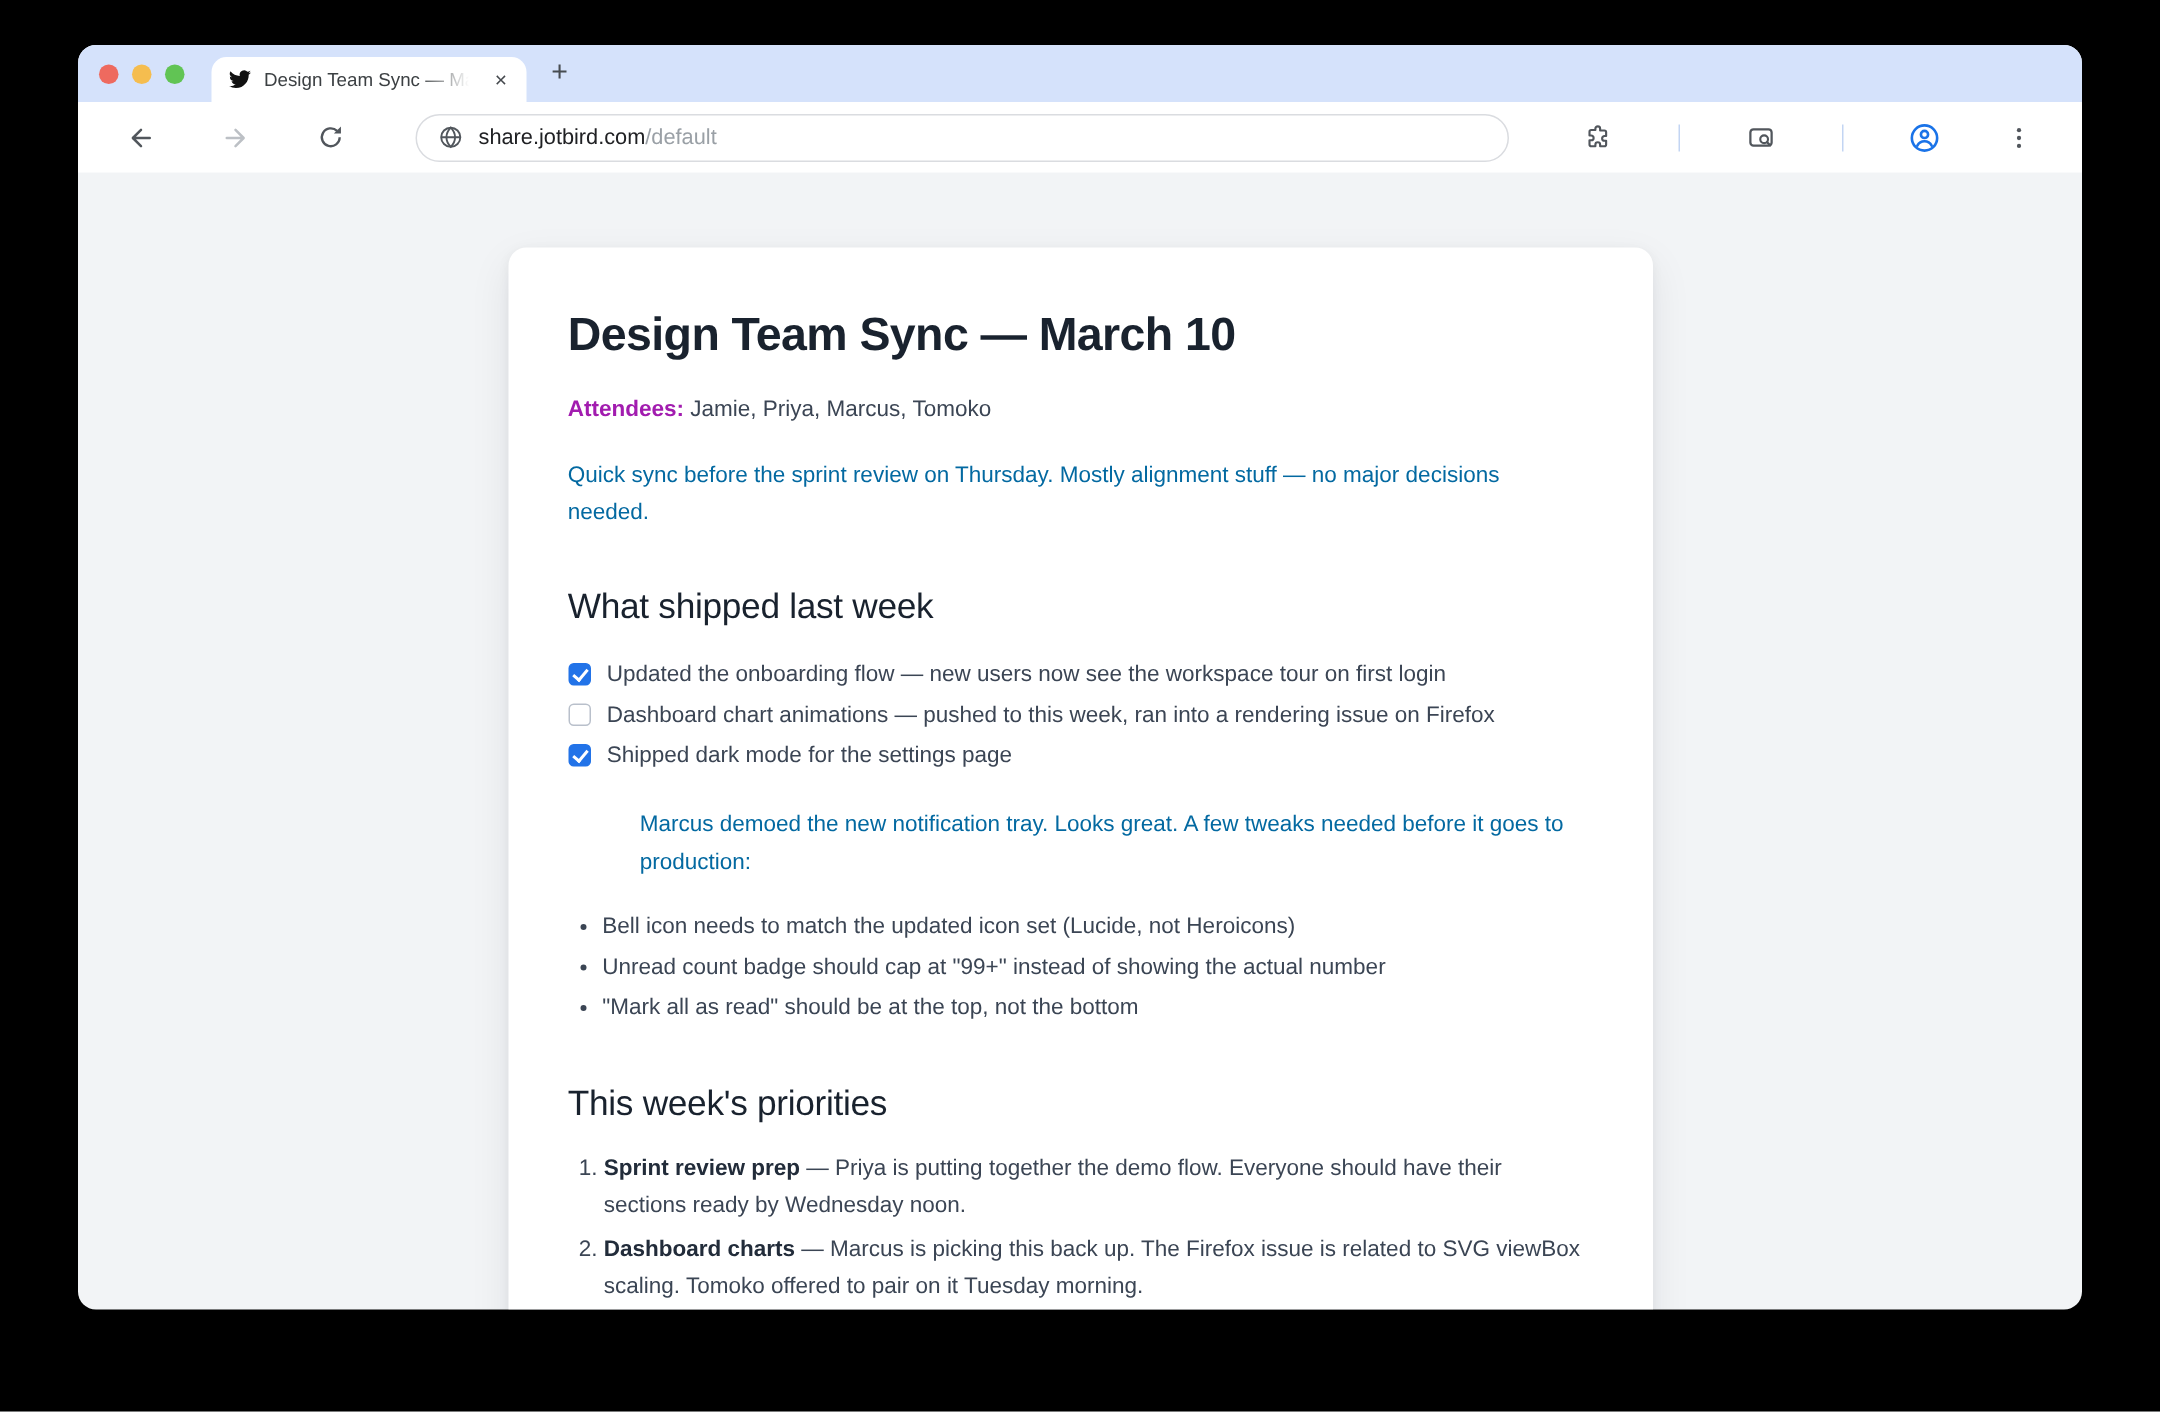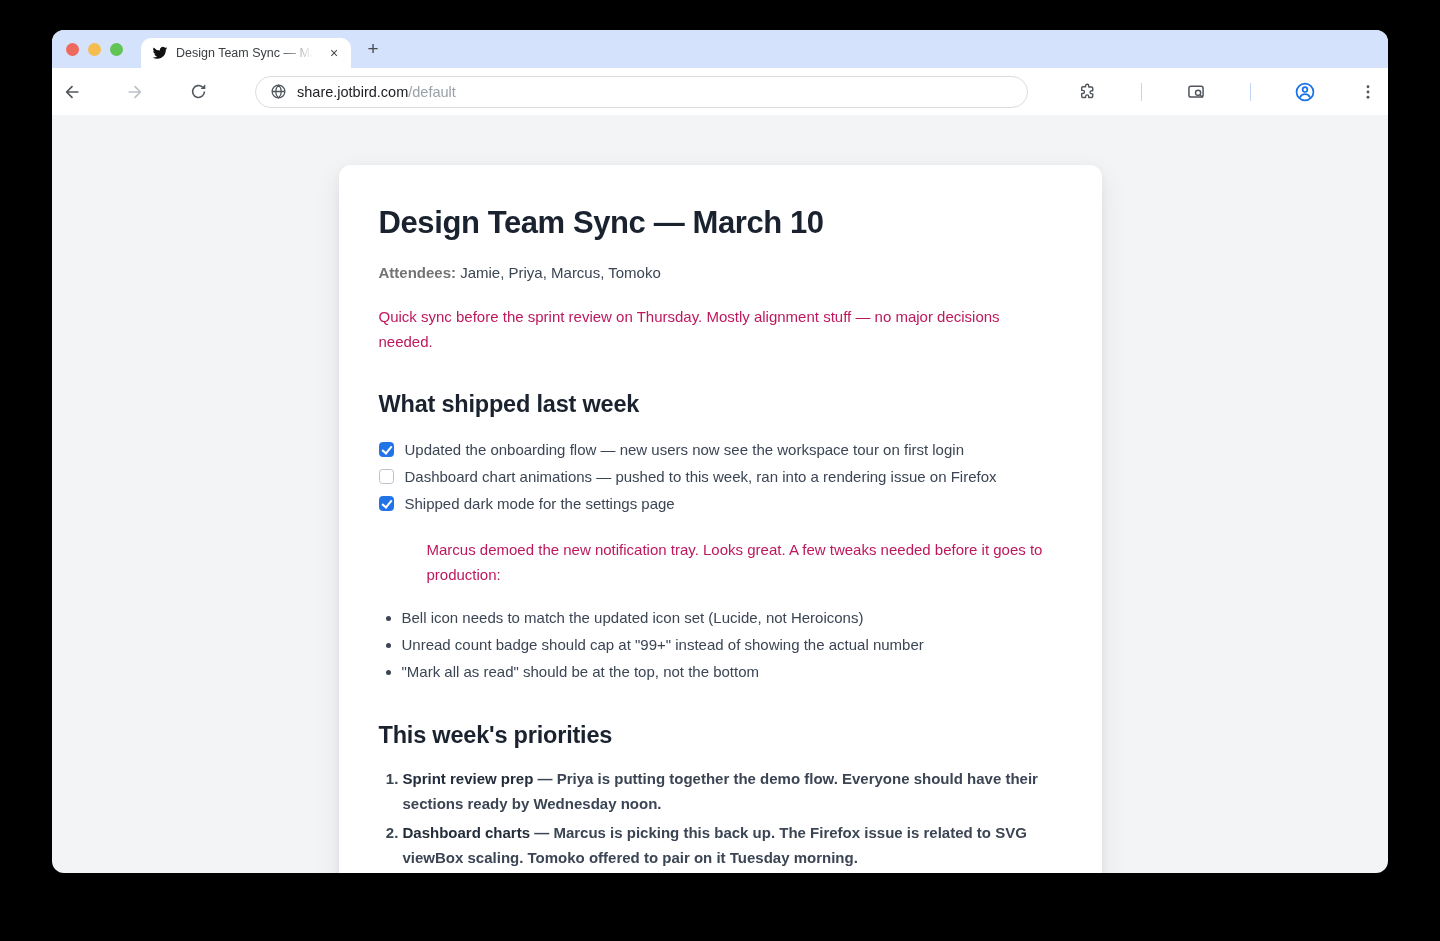--- a/index.html
+++ b/index.html
@@ -64,21 +64,21 @@
     margin-left: 8px;
     display: flex; align-items: center; justify-content: center;
     font-size: 19px; color: #474c51;
     border-radius: 50%; cursor: pointer;
   }
   
   .toolbar {
     height: 47px;
     background: #fff;
     display: flex; align-items: center;
-    padding: 0 4px;
+    padding: 0 26px;
     flex: none;
     gap: 31px;
   }
   .nav-btn {
     width: 32px; height: 32px;
     display: flex; align-items: center; justify-content: center;
     border-radius: 50%; cursor: pointer; flex: none;
   }
   .urlbar {
     flex: 1;
@@ -106,25 +106,25 @@
     padding: 40px 48px 90px 40px;
   }
   .doc-title {
     font-size: 31px;
     font-weight: 700;
     color: #19222e;
     letter-spacing: -0.4px;
     margin-bottom: 23px;
   }
   .doc-meta { font-size: 15px; color: #3b4554; margin-bottom: 23px; }
-  .doc-meta b { color: #737373; }
-  .para { font-size: 15px; color: #be185d; line-height: 25px; }
+  .doc-meta b { color: #a21caf; }
+  .para { font-size: 15px; color: #0369a1; line-height: 25px; }
   .h2 {
     font-size: 23.5px;
-    font-weight: 700;
+    font-weight: 400;
     color: #19222e;
     letter-spacing: -0.2px;
     margin: 37px 0 18px;
   }
   .checklist { margin-bottom: 8px; }
   .check-row {
     display: flex; align-items: flex-start; gap: 11px;
     font-size: 15px; color: #3b4554;
     padding: 3.5px 0;
     line-height: 20px;
@@ -145,21 +145,21 @@
     position: absolute;
     left: 4px; top: 0.5px;
     width: 4px; height: 8px;
     border: solid #fff;
     border-width: 0 2px 2px 0;
     transform: rotate(40deg);
   }
   .note { margin-top: 20px; margin-left: 48px; }
   ul.tweaks { margin: 17px 0 0 0; padding-left: 23px; }
   ul.tweaks li { font-size: 15px; color: #3b4554; line-height: 27px; }
-  ol.prio { margin: 0; padding-left: 24px; font-weight: bold; }
+  ol.prio { margin: 0; padding-left: 24px; }
   ol.prio li { font-size: 15px; color: #3b4554; line-height: 24.5px; margin-bottom: 5px; }
   ol.prio li b { color: #222c3a; }
   svg { display: block; }
 </style>
 </head>
 <body>
 
 <div class="window">
 
   <div class="tabstrip">

